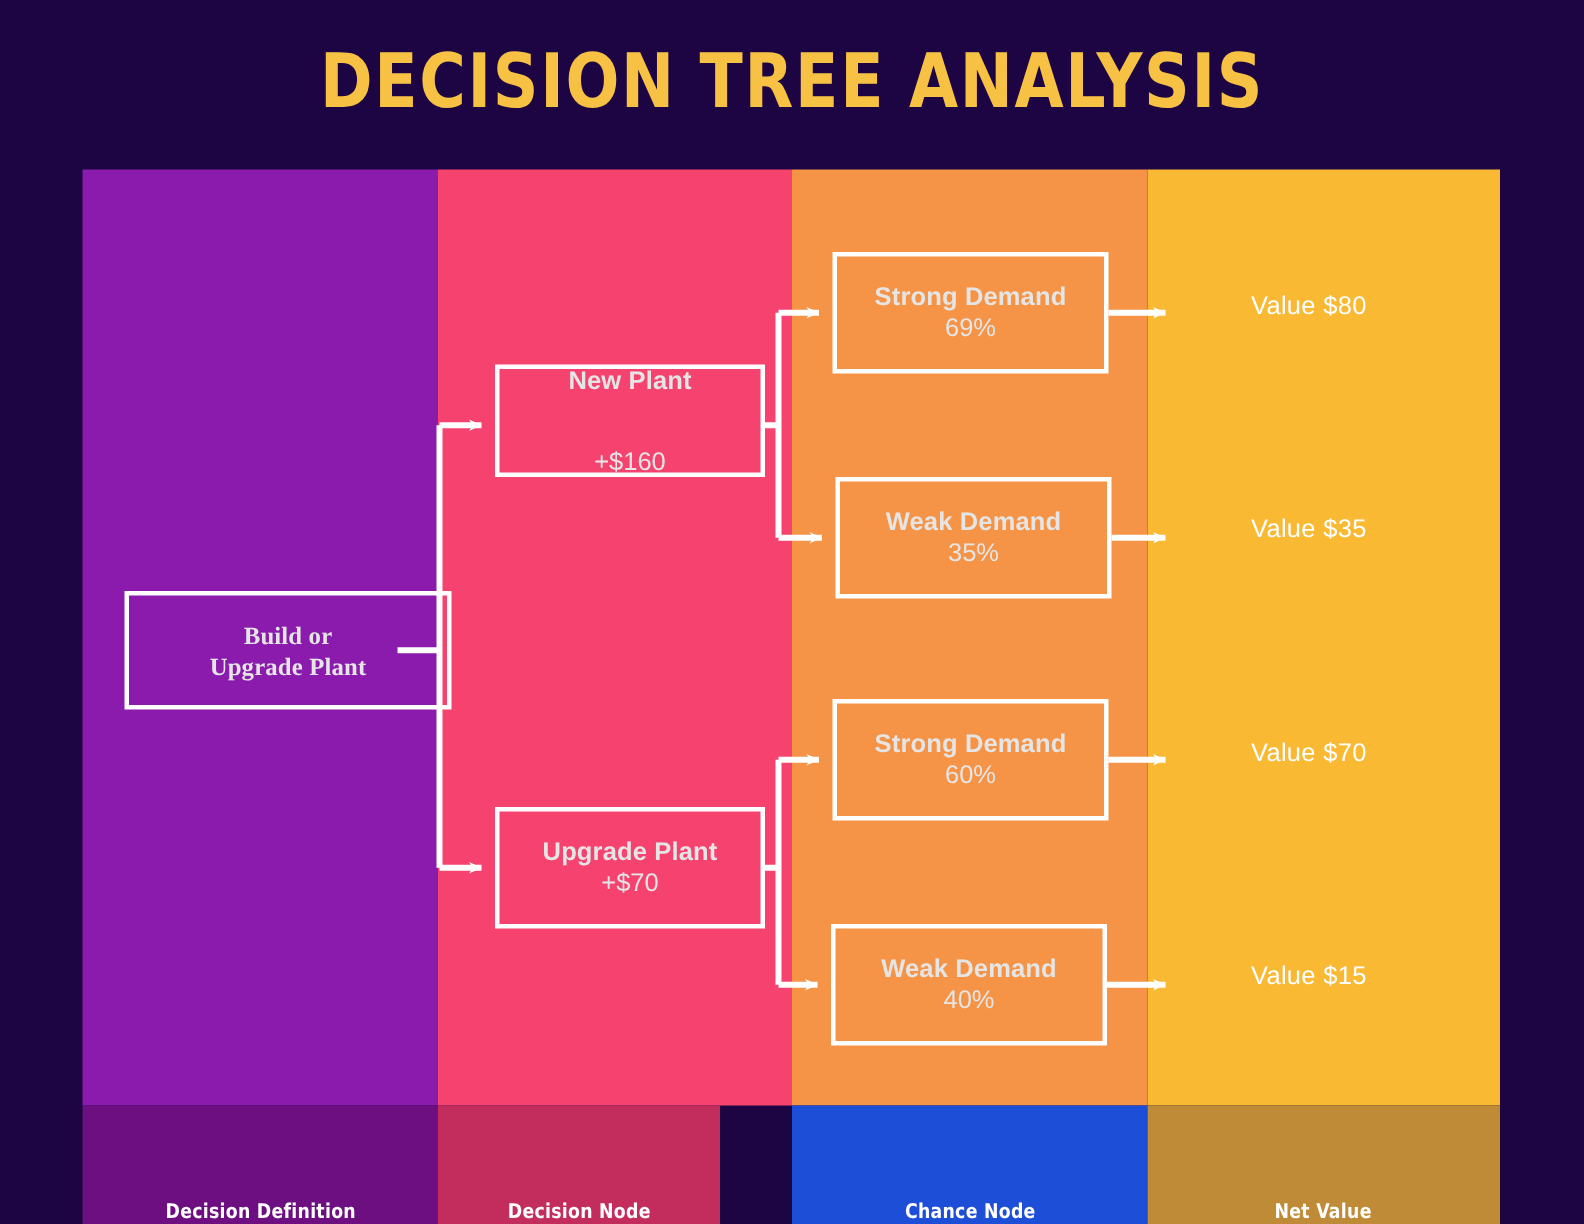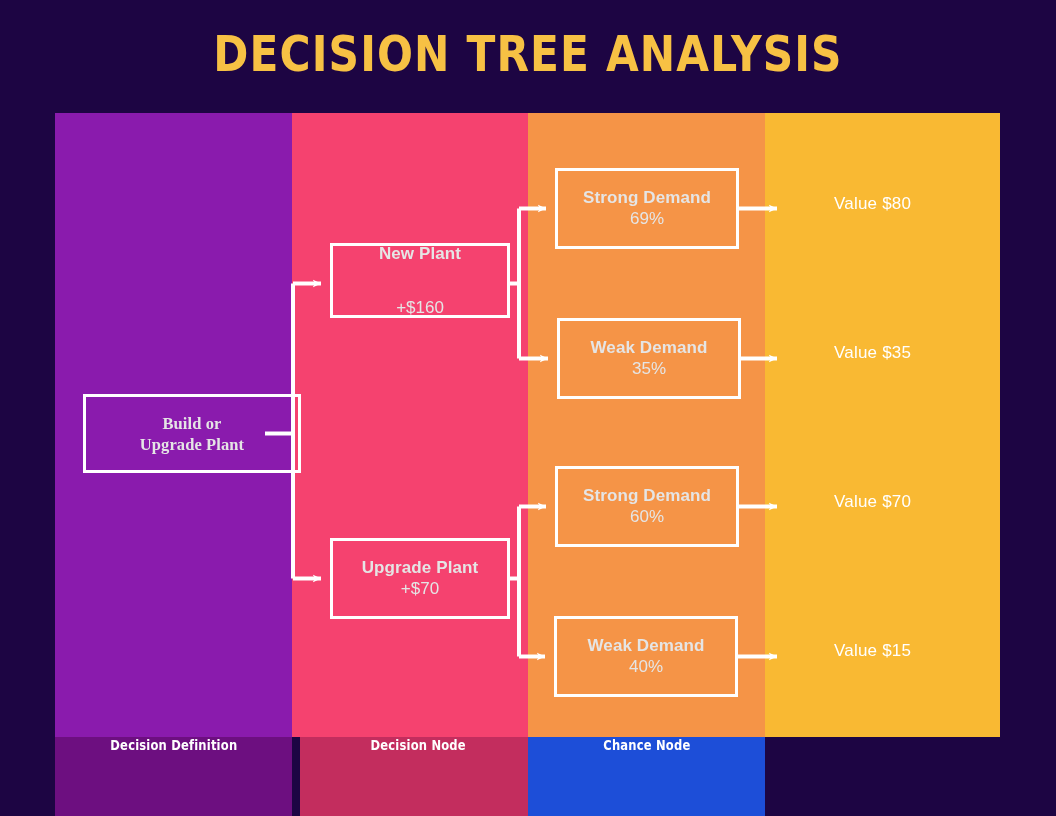--- a/index.html
+++ b/index.html
@@ -49,33 +49,33 @@
   .col-0 { left: 0px;   width: 237px; }
   .col-1 { left: 237px; width: 236px; }
   .col-2 { left: 473px; width: 237px; }
   .col-3 { left: 710px; width: 235px; }
 
   .footcell {
     position: absolute;
     top: 624px;
     height: 79px;
     display: flex;
-    align-items: flex-start;
+    align-items: flex-end;
     justify-content: center;
   }
   .footcell span {
     color: #ffffff;
     font-size: 13.5px;
     font-weight: bold;
     letter-spacing: 0.2px;
     font-family: "DejaVu Sans Condensed", "Liberation Sans Narrow", "Liberation Sans", sans-serif;
     transform: scaleX(0.95);
   }
   .fc-0 { left: 0px;   width: 237px; }
-  .fc-1 { left: 237px; width: 236px; margin-left: 8px; }
+  .fc-1 { left: 237px; width: 188px; }
   .fc-2 { left: 473px; width: 237px; }
   .fc-3 { left: 710px; width: 235px; }
 
   
   .node {
     position: absolute;
     border: 3px solid #ffffff;
     box-sizing: border-box;
     display: flex;
     flex-direction: column;
@@ -221,14 +221,17 @@
 
   <div class="footcell fc-0" style="background:#6d0f80">
     <span>Decision Definition</span>
   </div>
   <div class="footcell fc-1" style="background:#c32d5e">
     <span>Decision Node</span>
   </div>
   <div class="footcell fc-2" style="background:#1d4ed8">
     <span>Chance Node</span>
   </div>
+  <div class="footcell fc-3" style="background:#bf8b36">
+    <span>Net Value</span>
+  </div>
 
 </div>
 
 </body></html>

